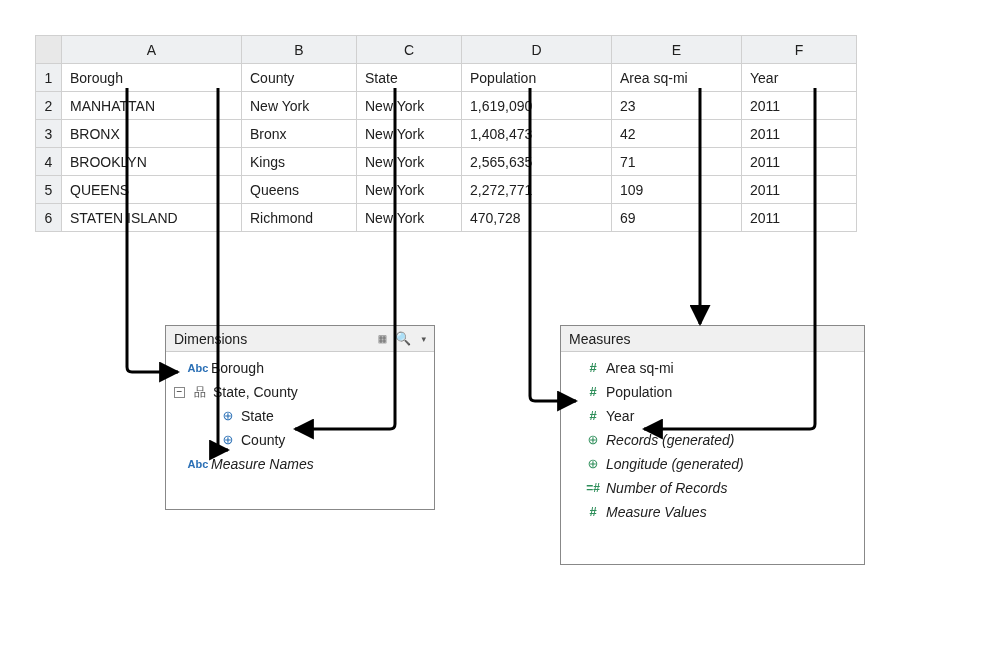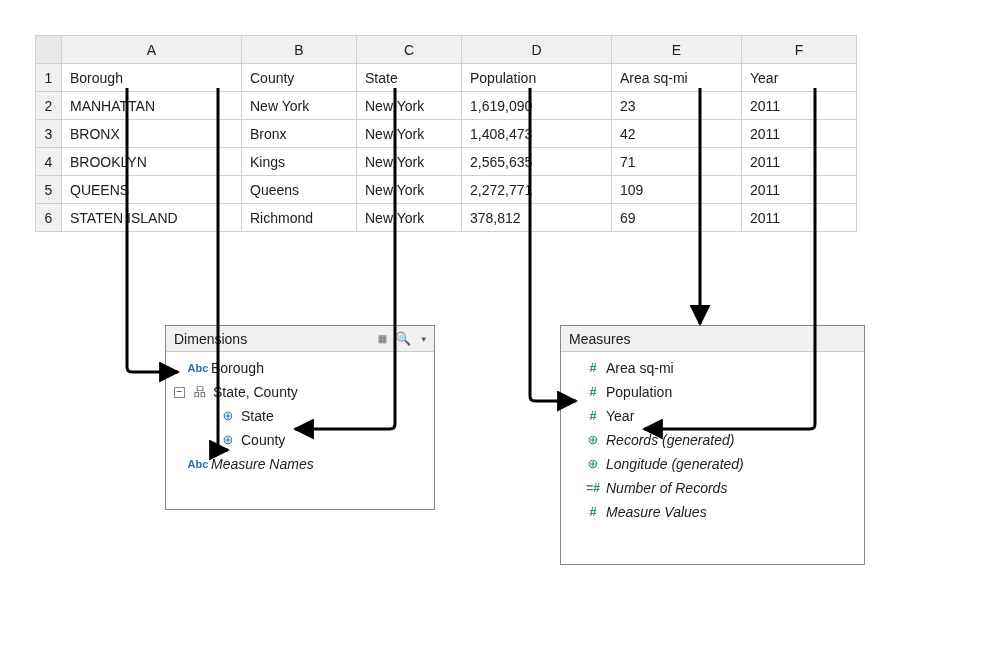--- a/index.html
+++ b/index.html
@@ -167,21 +167,21 @@
     <td>New York</td>
     <td class="num">2,272,771</td>
     <td class="num">109</td>
     <td class="num">2011</td>
   </tr>
   <tr>
     <td class="row-num">6</td>
     <td>STATEN ISLAND</td>
     <td>Richmond</td>
     <td>New York</td>
-    <td class="num">378,812</td>
+    <td class="num">470,728</td>
     <td class="num">69</td>
     <td class="num">2011</td>
   </tr>
 </tbody>
   </table>
 
 <div class="panel panel-dim">
   <div class="panel-header">
     <span>Dimensions</span>
     <span class="panel-header-right">

